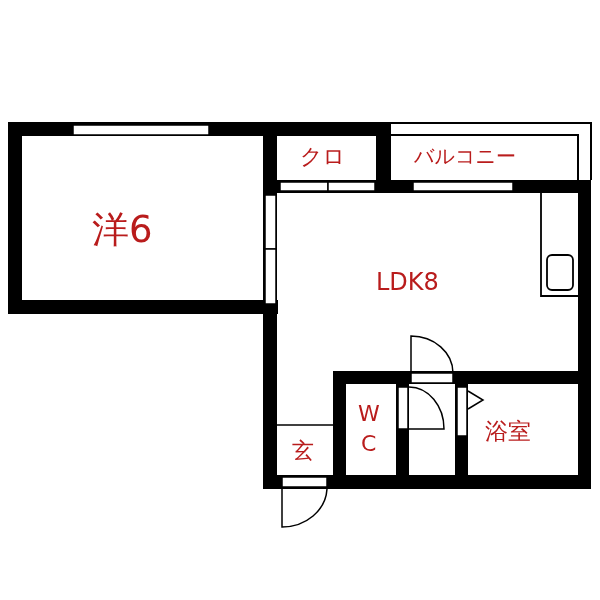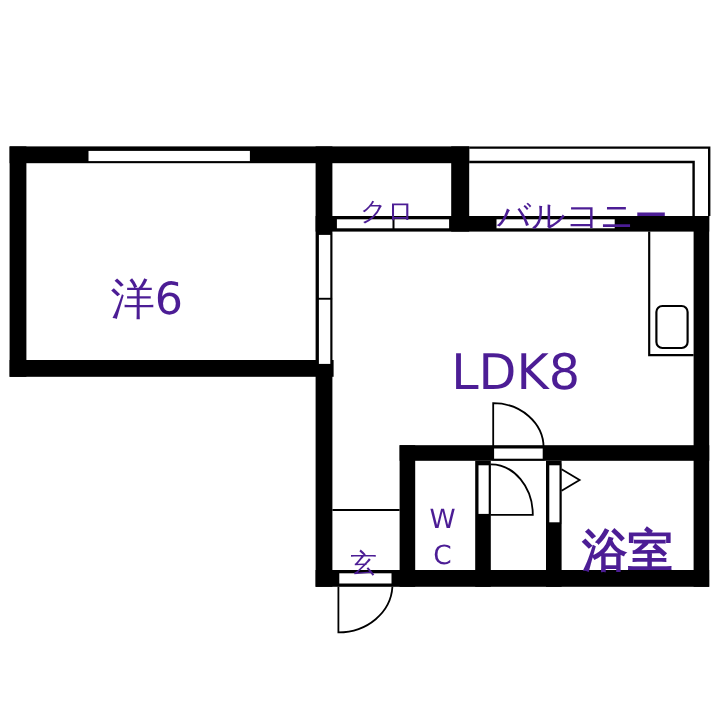--- a/index.html
+++ b/index.html
@@ -1,18 +1,18 @@
 <!DOCTYPE html>
 <html><head>
 <meta charset="utf-8">
 <style>
   html, body { margin:0; padding:0; background:#ffffff; }
   body { width:600px; height:600px; position:relative; overflow:hidden; font-family:"DejaVu Sans", sans-serif; }
   svg { position:absolute; left:0; top:0; }
-  .lbl { position:absolute; color:#4c1d95; white-space:nowrap; line-height:1; font-family:"DejaVu Sans", sans-serif;margin-top:20px; }
+  .lbl { position:absolute; color:#b91c1c; white-space:nowrap; line-height:1; font-family:"DejaVu Sans", sans-serif; }
 </style>
 </head>
 <body>
 
 <svg width="600" height="600" viewBox="0 0 600 600">
   <g fill="#000">
 
     <rect x="8" y="122" width="14" height="192"></rect>
     <rect x="8" y="122" width="383" height="14"></rect>
     <rect x="8" y="300" width="270" height="14"></rect>
@@ -79,18 +79,18 @@
   </g>
 
   <g>
     <rect x="457" y="387" width="10" height="49" fill="#fff" stroke="#000" stroke-width="1.5"></rect>
     <polyline points="468,391 483,400 468,409" fill="none" stroke="#000" stroke-width="1.5"></polyline>
   </g>
 </svg>
 
 <span class="lbl" style="left:92px;top:211px;font-size:37px;">洋6</span>
 <span class="lbl" style="left:300px;top:146px;font-size:22px;">クロ</span>
-<span class="lbl" style="left:414px;top:146px;font-size:28px;">バルコニー</span>
-<span class="lbl" style="left:376px;top:270px;font-size:41px;">LDK8</span>
+<span class="lbl" style="left:414px;top:146px;font-size:20px;">バルコニー</span>
+<span class="lbl" style="left:376px;top:270px;font-size:24px;">LDK8</span>
 <span class="lbl" style="left:358px;top:403px;font-size:22px;">W</span>
 <span class="lbl" style="left:361px;top:433px;font-size:22px;">C</span>
-<span class="lbl" style="left:485px;top:420px;font-size:38px;font-weight:bold;">浴室</span>
+<span class="lbl" style="left:485px;top:420px;font-size:23px;">浴室</span>
 <span class="lbl" style="left:292px;top:440px;font-size:22px;">玄</span>
 
 </body></html>

